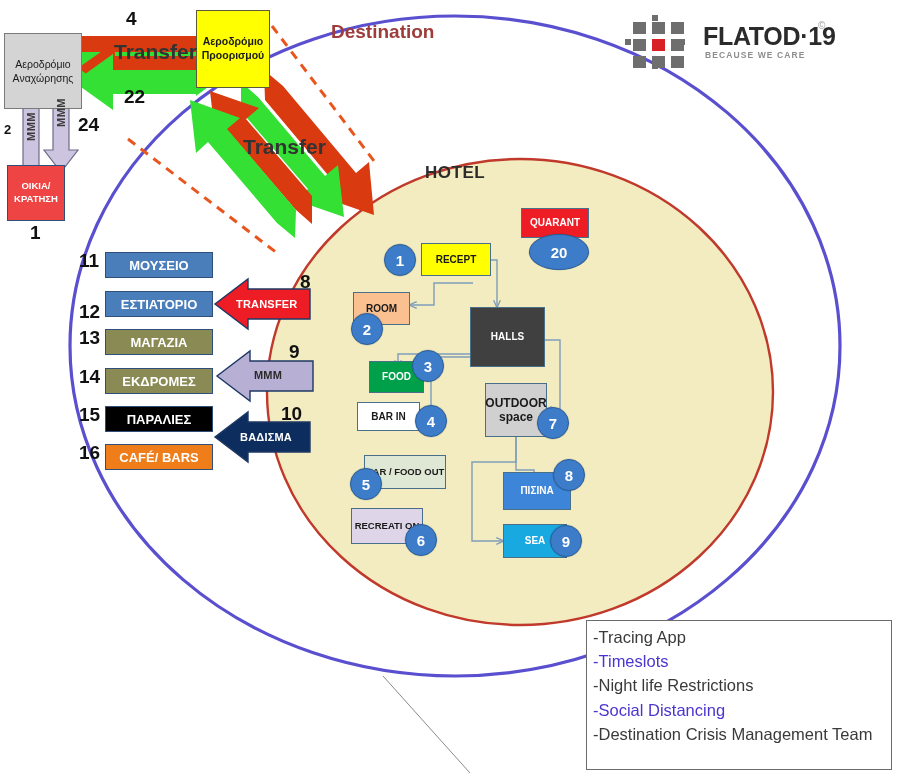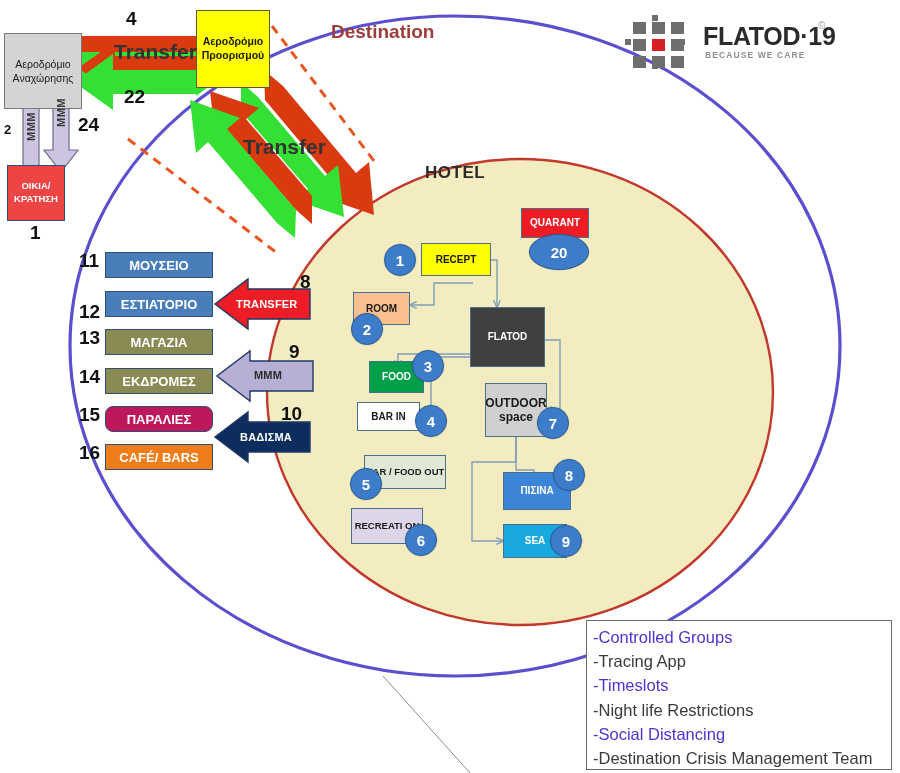--- a/index.html
+++ b/index.html
@@ -146,21 +146,21 @@
       </div>
       <div class="numlbl lnum" style="top: 327px; position: absolute;">13</div>
       <div class="box lbox" style="top: 329px; background: rgb(138, 138, 84);">
         <span>ΜΑΓΑΖΙΑ</span>
       </div>
       <div class="numlbl lnum" style="top: 366px; position: absolute;">14</div>
       <div class="box lbox" style="top: 368px; background: rgb(138, 138, 84);">
         <span>ΕΚΔΡΟΜΕΣ</span>
       </div>
       <div class="numlbl lnum" style="top: 404px; position: absolute;">15</div>
-      <div class="box lbox" style="top: 406px; background: #be185d; border-radius: 8px;">
+      <div class="box lbox" style="top: 406px; background: #000000;">
         <span>ΠΑΡΑΛΙΕΣ</span>
       </div>
       <div class="numlbl lnum" style="top: 442px; position: absolute;">16</div>
       <div class="box lbox" style="top: 444px; background: rgb(239, 125, 26);">
         <span>CAFÉ/ BARS</span>
       </div>
     </div>
 
   <div id="modearrows">
       <div class="alabel" style="left: 236px; top: 298px; color: rgb(255, 255, 255);">TRANSFER</div>
@@ -174,21 +174,21 @@
   <div id="hotelnodes">
       <div class="box hb" style="left: 421px; top: 243px; width: 70px; height: 33px; background: rgb(255, 255, 0); color: rgb(26, 26, 26); font-size: 10px;">
         <span>RECEPT</span>
       </div>
       <div class="badge" style="left: 384px; top: 244px;">1</div>
       <div class="box hb" style="left: 353px; top: 292px; width: 57px; height: 33px; background: rgb(250, 192, 144); color: rgb(26, 26, 26); font-size: 10px;">
         <span>ROOM</span>
       </div>
       <div class="badge" style="left: 351px; top: 313px;">2</div>
       <div class="box hb" style="left: 470px; top: 307px; width: 75px; height: 60px; background: rgb(64, 64, 64); color: rgb(255, 255, 255); font-size: 10px;">
-        <span>FLATOD</span>
+        <span>HALLS</span>
       </div>
       <div class="box hb" style="left: 369px; top: 361px; width: 55px; height: 32px; background: rgb(0, 160, 74); color: rgb(255, 255, 255); font-size: 10px;">
         <span>FOOD</span>
       </div>
       <div class="badge" style="left: 412px; top: 350px;">3</div>
       <div class="box hb" style="left: 357px; top: 402px; width: 63px; height: 29px; background: rgb(255, 255, 255); color: rgb(26, 26, 26); font-size: 10px;">
         <span>BAR IN</span>
       </div>
       <div class="badge" style="left: 415px; top: 405px;">4</div>
       <div class="box hb" style="left: 364px; top: 455px; width: 82px; height: 34px; background: rgb(223, 232, 212); color: rgb(26, 26, 26); font-size: 9.5px;">
@@ -211,21 +211,20 @@
         <span>SEA</span>
       </div>
       <div class="badge" style="left: 550px; top: 525px;">9</div>
       <div class="box hb" style="left: 521px; top: 208px; width: 68px; height: 30px; background: rgb(238, 28, 37); color: rgb(255, 255, 255); font-size: 10px;">
         <span>QUARANT</span>
       </div>
       <div class="badge wide" style="left: 529px; top: 234px;">20</div>
     </div>
 
   <div id="legend">
-      <div class="hl">-Controlled Groups</div>
       <div>-Tracing App</div>
       <div class="hl">-Timeslots</div>
       <div>-Night life Restrictions</div>
       <div class="hl">-Social Distancing</div>
       <div>-Destination Crisis Management Team</div>
     </div>
 
   <div id="logo">
     <div class="word">FLATOD·19</div>
     <div class="sub">BECAUSE WE CARE</div>

